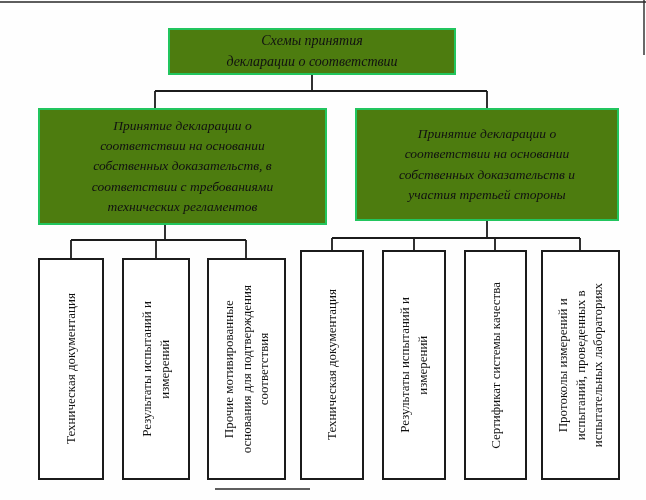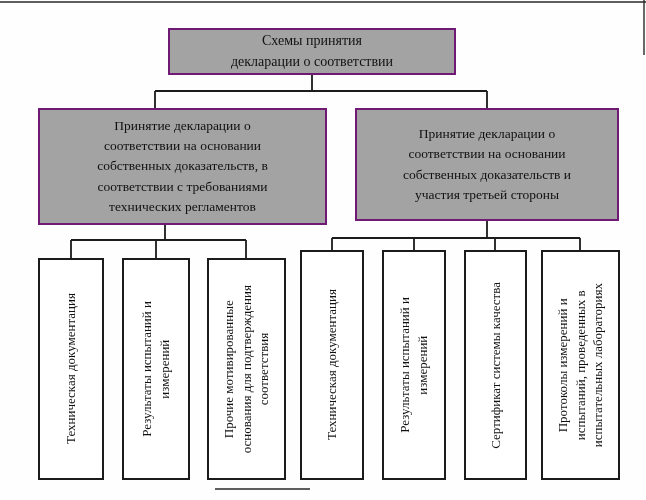--- a/index.html
+++ b/index.html
@@ -18,28 +18,29 @@
   }
   svg.connectors {
     position: absolute;
     left: 0;
     top: 0;
     width: 646px;
     height: 500px;
   }
   .box {
     position: absolute;
-    border: 2px solid #701a75;
-    background: #a3a3a3;
+    border: 2px solid #22c55e;
+    background: #4d7c0f;
     box-sizing: border-box;
     display: flex;
     align-items: center;
     justify-content: center;
     text-align: center;
     white-space: pre-line;
+    font-style: italic;
   }
   .box.root {
     left: 168px; top: 28px; width: 288px; height: 47px;
     font-size: 14px; line-height: 1.45;
   }
   .box.branch-left {
     left: 38px; top: 108px; width: 289px; height: 117px;
     font-size: 13.5px; line-height: 1.5;
   }
   .box.branch-right {

